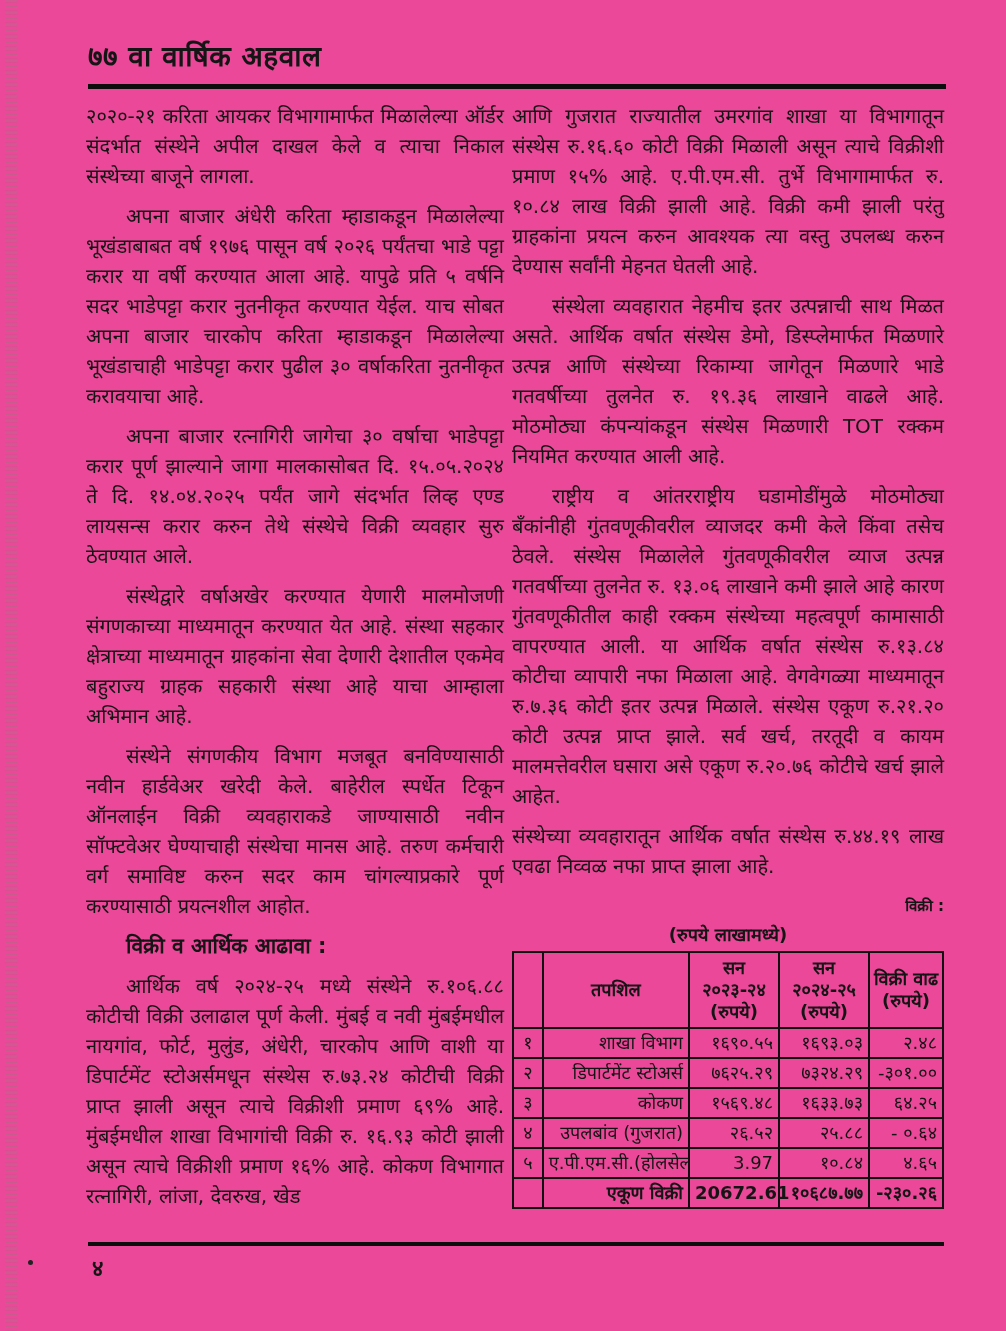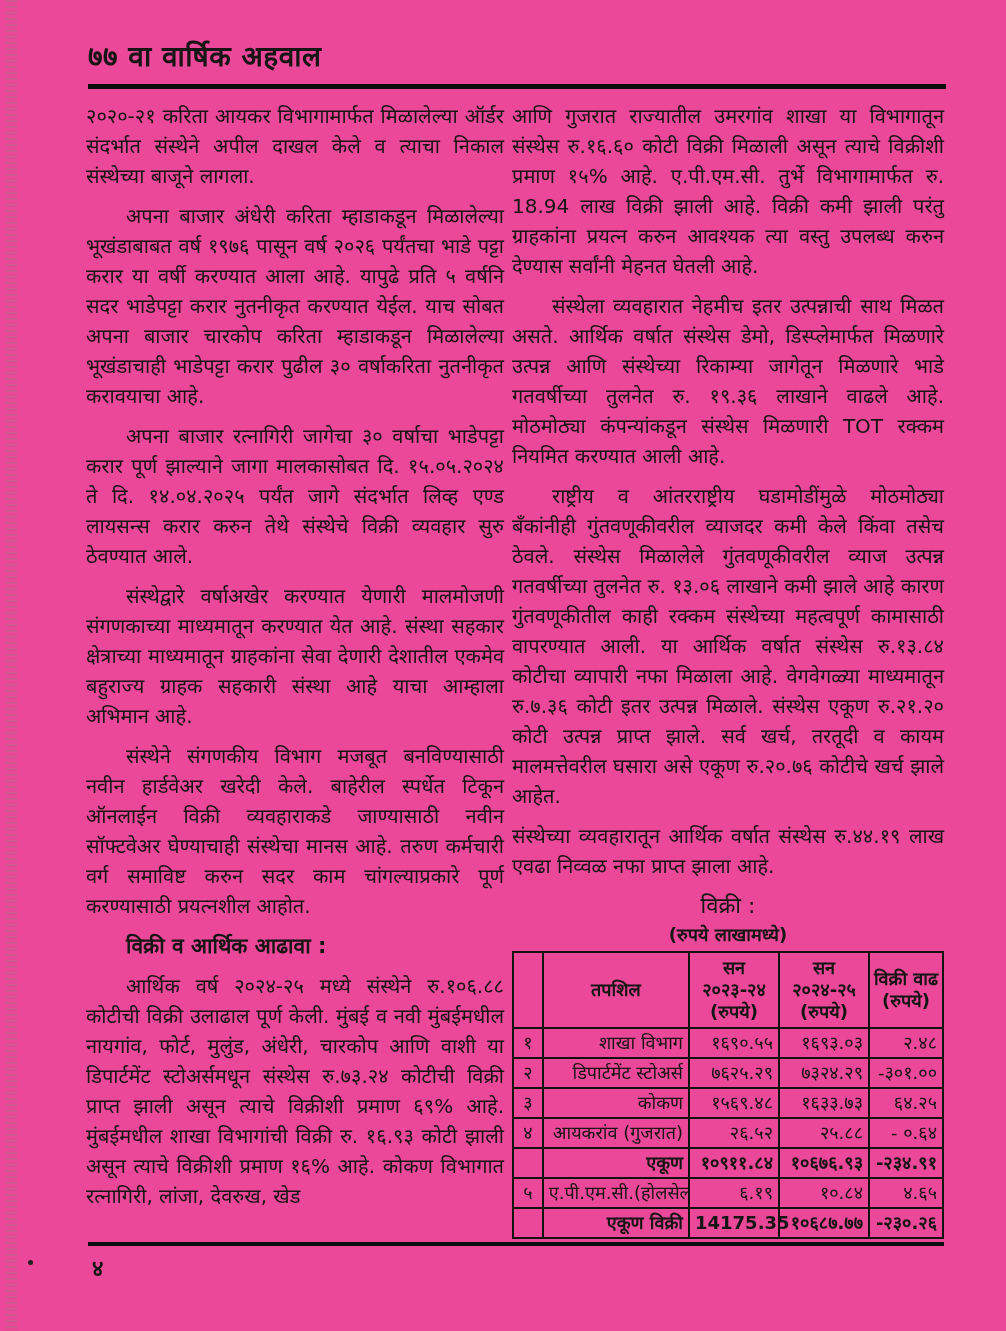--- a/index.html
+++ b/index.html
@@ -38,21 +38,21 @@
   .col-right{width:432px;}
   .col p{margin:0 0 10px 0;}
   .col p.indent{text-indent:40px;}
   .col p.no-indent{text-indent:0;}
   .section-heading{
     font-weight:bold;font-size:21px;margin:2px 0 10px 0;
   }
   .section-heading.indented{padding-left:40px;}
 
   .sales-block{margin-top:4px;}
-  .sales-heading{font-weight:normal;font-size:22px;margin:0 0 2px 0;text-align:center;}
+  .sales-heading{font-weight:bold;font-size:15px;margin:0 0 2px 0;text-align:right;}
   .currency-note{
     text-align:center;font-weight:bold;font-size:18px;margin:0 0 4px 0;line-height:24px;
   }
   table.sales{
     width:100%;border-collapse:collapse;table-layout:fixed;
     font-size:18px;line-height:22px;
   }
   table.sales th, table.sales td{
     border:2px solid #111;padding:3px 5px;vertical-align:middle;
   }
@@ -92,21 +92,21 @@
       <p class="no-indent">२०२०-२१ करिता आयकर विभागामार्फत मिळालेल्या ऑर्डर संदर्भात संस्थेने अपील दाखल केले व त्याचा निकाल संस्थेच्या बाजूने लागला.</p>
       <p class="indent">अपना बाजार अंधेरी करिता म्हाडाकडून मिळालेल्या भूखंडाबाबत वर्ष १९७६ पासून वर्ष २०२६ पर्यंतचा भाडे पट्टा करार या वर्षी करण्यात आला आहे. यापुढे प्रति ५ वर्षनि सदर भाडेपट्टा करार नुतनीकृत करण्यात येईल. याच सोबत अपना बाजार चारकोप करिता म्हाडाकडून मिळालेल्या भूखंडाचाही भाडेपट्टा करार पुढील ३० वर्षाकरिता नुतनीकृत करावयाचा आहे.</p>
       <p class="indent">अपना बाजार रत्नागिरी जागेचा ३० वर्षाचा भाडेपट्टा करार पूर्ण झाल्याने जागा मालकासोबत दि. १५.०५.२०२४ ते दि. १४.०४.२०२५ पर्यंत जागे संदर्भात लिव्ह एण्ड लायसन्स करार करुन तेथे संस्थेचे विक्री व्यवहार सुरु ठेवण्यात आले.</p>
       <p class="indent">संस्थेद्वारे वर्षाअखेर करण्यात येणारी मालमोजणी संगणकाच्या माध्यमातून करण्यात येत आहे. संस्था सहकार क्षेत्राच्या माध्यमातून ग्राहकांना सेवा देणारी देशातील एकमेव बहुराज्य ग्राहक सहकारी संस्था आहे याचा आम्हाला अभिमान आहे.</p>
       <p class="indent">संस्थेने संगणकीय विभाग मजबूत बनविण्यासाठी नवीन हार्डवेअर खरेदी केले. बाहेरील स्पर्धेत टिकून ऑनलाईन विक्री व्यवहाराकडे जाण्यासाठी नवीन सॉफ्टवेअर घेण्याचाही संस्थेचा मानस आहे. तरुण कर्मचारी वर्ग समाविष्ट करुन सदर काम चांगल्याप्रकारे पूर्ण करण्यासाठी प्रयत्नशील आहोत.</p>
       <div class="section-heading indented">विक्री व आर्थिक आढावा :</div>
       <p class="indent">आर्थिक वर्ष २०२४-२५ मध्ये संस्थेने रु.१०६.८८ कोटीची विक्री उलाढाल पूर्ण केली. मुंबई व नवी मुंबईमधील नायगांव, फोर्ट, मुलुंड, अंधेरी, चारकोप आणि वाशी या डिपार्टमेंट स्टोअर्समधून संस्थेस रु.७३.२४ कोटीची विक्री प्राप्त झाली असून त्याचे विक्रीशी प्रमाण ६९% आहे. मुंबईमधील शाखा विभागांची विक्री रु. १६.९३ कोटी झाली असून त्याचे विक्रीशी प्रमाण १६% आहे. कोकण विभागात रत्नागिरी, लांजा, देवरुख, खेड</p>
     </div>
 
     <div class="col col-right">
-      <p class="no-indent">आणि गुजरात राज्यातील उमरगांव शाखा या विभागातून संस्थेस रु.१६.६० कोटी विक्री मिळाली असून त्याचे विक्रीशी प्रमाण १५% आहे. ए.पी.एम.सी. तुर्भे विभागामार्फत रु. 18.94 लाख विक्री झाली आहे. विक्री कमी झाली परंतु ग्राहकांना प्रयत्न करुन आवश्यक त्या वस्तु उपलब्ध करुन देण्यास सर्वांनी मेहनत घेतली आहे.</p>
+      <p class="no-indent">आणि गुजरात राज्यातील उमरगांव शाखा या विभागातून संस्थेस रु.१६.६० कोटी विक्री मिळाली असून त्याचे विक्रीशी प्रमाण १५% आहे. ए.पी.एम.सी. तुर्भे विभागामार्फत रु. १०.८४ लाख विक्री झाली आहे. विक्री कमी झाली परंतु ग्राहकांना प्रयत्न करुन आवश्यक त्या वस्तु उपलब्ध करुन देण्यास सर्वांनी मेहनत घेतली आहे.</p>
       <p class="indent">संस्थेला व्यवहारात नेहमीच इतर उत्पन्नाची साथ मिळत असते. आर्थिक वर्षात संस्थेस डेमो, डिस्प्लेमार्फत मिळणारे उत्पन्न आणि संस्थेच्या रिकाम्या जागेतून मिळणारे भाडे गतवर्षीच्या तुलनेत रु. १९.३६ लाखाने वाढले आहे. मोठमोठ्या कंपन्यांकडून संस्थेस मिळणारी TOT रक्कम नियमित करण्यात आली आहे.</p>
       <p class="indent">राष्ट्रीय व आंतरराष्ट्रीय घडामोडींमुळे मोठमोठ्या बँकांनीही गुंतवणूकीवरील व्याजदर कमी केले किंवा तसेच ठेवले. संस्थेस मिळालेले गुंतवणूकीवरील व्याज उत्पन्न गतवर्षीच्या तुलनेत रु. १३.०६ लाखाने कमी झाले आहे कारण गुंतवणूकीतील काही रक्कम संस्थेच्या महत्वपूर्ण कामासाठी वापरण्यात आली. या आर्थिक वर्षात संस्थेस रु.१३.८४ कोटीचा व्यापारी नफा मिळाला आहे. वेगवेगळ्या माध्यमातून रु.७.३६ कोटी इतर उत्पन्न मिळाले. संस्थेस एकूण रु.२१.२० कोटी उत्पन्न प्राप्त झाले. सर्व खर्च, तरतूदी व कायम मालमत्तेवरील घसारा असे एकूण रु.२०.७६ कोटीचे खर्च झाले आहेत.</p>
       <p class="no-indent">संस्थेच्या व्यवहारातून आर्थिक वर्षात संस्थेस रु.४४.१९ लाख एवढा निव्वळ नफा प्राप्त झाला आहे.</p>
 
       <div class="sales-block">
         <div class="sales-heading">विक्री :</div>
         <div class="currency-note">(रुपये लाखामध्ये)</div>
 
         <table class="sales">
           <thead>
@@ -140,43 +140,36 @@
               </tr>
               <tr>
                 <td class="col-no">३</td>
                 <td class="col-label">कोकण</td>
                 <td class="col-y1">१५६९.४८</td>
                 <td class="col-y2">१६३३.७३</td>
                 <td class="col-growth">६४.२५</td>
               </tr>
               <tr>
                 <td class="col-no">४</td>
-                <td class="col-label">आयकरांव (गुजरात)</td>
+                <td class="col-label">उपलबांव (गुजरात)</td>
                 <td class="col-y1">२६.५२</td>
                 <td class="col-y2">२५.८८</td>
                 <td class="col-growth">- ०.६४</td>
               </tr>
-              <tr class="bold-row">
-                <td class="col-no"></td>
-                <td class="col-label">एकूण</td>
-                <td class="col-y1">१०९११.८४</td>
-                <td class="col-y2">१०६७६.९३</td>
-                <td class="col-growth">-२३४.९१</td>
-              </tr>
               <tr>
                 <td class="col-no">५</td>
                 <td class="col-label">ए.पी.एम.सी.(होलसेल)</td>
-                <td class="col-y1">६.१९</td>
+                <td class="col-y1">3.97</td>
                 <td class="col-y2">१०.८४</td>
                 <td class="col-growth">४.६५</td>
               </tr>
               <tr class="bold-row">
                 <td class="col-no"></td>
                 <td class="col-label">एकूण विक्री</td>
-                <td class="col-y1">14175.35</td>
+                <td class="col-y1">20672.61</td>
                 <td class="col-y2">१०६८७.७७</td>
                 <td class="col-growth">-२३०.२६</td>
               </tr>
             </tbody>
         </table>
       </div>
     </div>
 
   </div>
 

